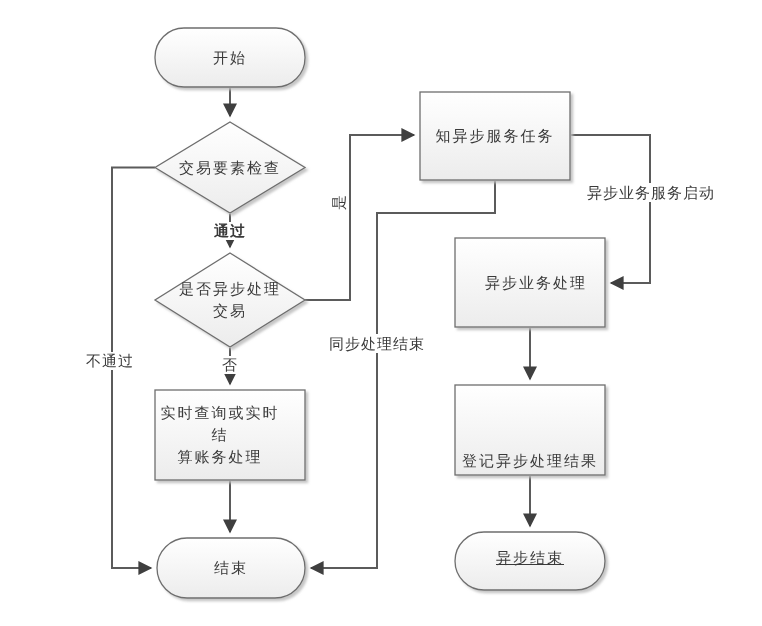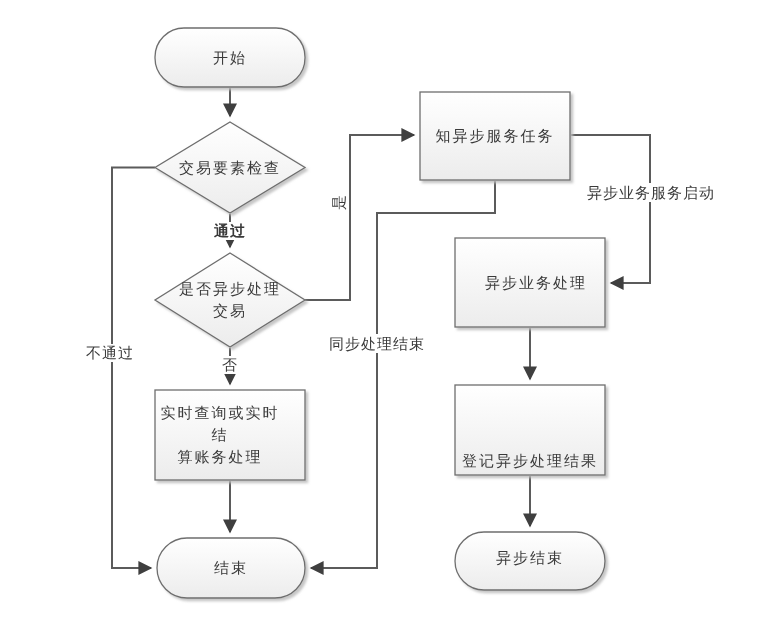--- a/index.html
+++ b/index.html
@@ -121,29 +121,29 @@
   </div>
 
   <div class="node-label" style="left:451px; top:238px; width:170px; height:89px;">
     <span>异步业务处理</span>
   </div>
 
   <div class="node-label" style="left:455px; top:385px; width:150px; height:90px;margin-top:31px;">
     <span>登记异步处理结果</span>
   </div>
 
-  <div class="node-label" style="left:455px; top:532px; width:150px; height:52px;">
+  <div class="node-label" style="left:455px; top:532px; width:150px; height:52px;text-decoration:underline;">
     <span>异步结束</span>
   </div>
 
   <div class="edge-label" style="left:200px; top:222px; width:60px; height:18px;font-weight:bold;">通过</div>
 
   <div class="edge-label" style="left:215px; top:356px; width:30px; height:18px;">否</div>
 
-  <div class="edge-label" style="left:80px; top:344px; width:60px; height:18px;">不通过</div>
+  <div class="edge-label" style="left:80px; top:352px; width:60px; height:18px;">不通过</div>
 
   <div class="edge-label rot-ccw" style="left:328px; top:192px; width:22px; height:20px;">是</div>
 
   <div class="edge-label" style="left:581px; top:183px; width:140px; height:19px;">异步业务服务启动</div>
 
   <div class="edge-label" style="left:324px; top:334px; width:106px; height:19px;">同步处理结束</div>
 
 </div>
 
 </body></html>

